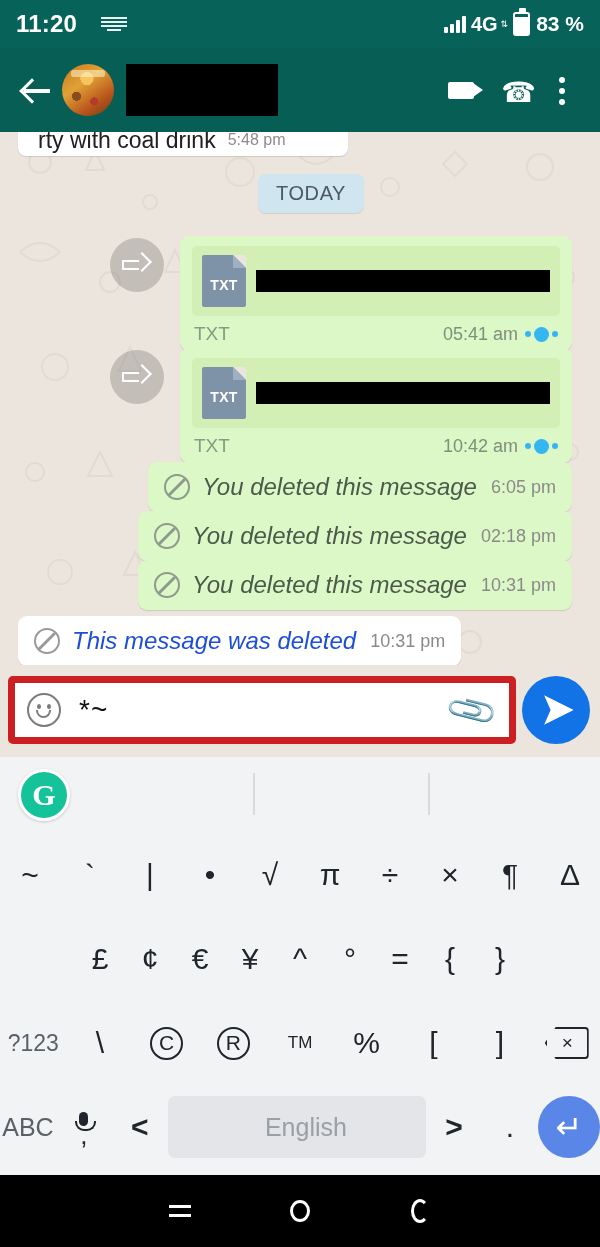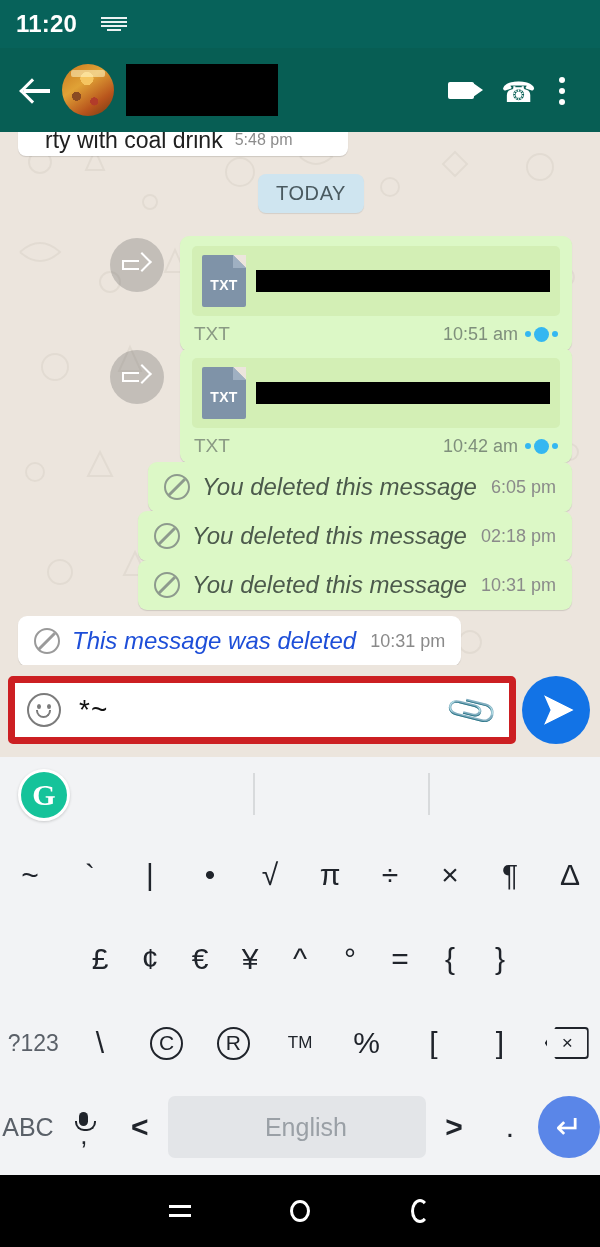--- a/index.html
+++ b/index.html
@@ -68,21 +68,21 @@
   
   .chat{
     position:absolute; top:132px; left:0; width:600px; height:533px;
     background-color:#ECE5DD; overflow:hidden;
   }
   .doodle{ position:absolute; inset:0; opacity:.5; }
 
   .bubble-partial{
     position:absolute; left:18px; top:-8px; width:330px; height:32px;
     background:#fff; border-radius:8px; box-shadow:0 1px 1px rgba(0,0,0,.13);
-    display:flex; align-items:center; padding:0 27px; overflow:hidden;
+    display:flex; align-items:center; padding:0 20px; overflow:hidden;
   }
   .bp-txt{ font-size:23px; color:#202020; white-space:nowrap; }
   .bp-time{ font-size:16px; color:#8c8c8c; margin-left:12px; }
 
   .day-chip{
     position:absolute; left:258px; top:42px;
     background:#CFE5F0; border-radius:8px; padding:8px 18px;
     font-size:20px; color:#4a5a60; letter-spacing:.6px;
     box-shadow:0 1px 1px rgba(0,0,0,.1);
   }
@@ -209,20 +209,32 @@
 
   <div class="statusbar">
     <div class="sb-left">
       <span class="sb-time">11:20</span>
       <span class="kbd-ico">
         <i style="left:0;top:0;width:26px;height:2px"></i>
         <i style="left:0;top:4px;width:26px;height:2px"></i>
         <i style="left:0;top:8px;width:26px;height:2px"></i>
         <i style="left:6px;top:12px;width:14px;height:2px"></i>
       </span>
+    </div>
+    <div class="sb-right">
+      <span class="sig">
+          <b></b>
+          <b></b>
+          <b></b>
+          <b></b>
+        </span>
+      <span class="net">4G</span>
+      <span class="net-ar">⇅</span>
+      <span class="batt"></span>
+      <span class="sb-pct">83 %</span>
     </div>
   </div>
 
   <div class="header">
     <div class="back-ico"></div>
     <div class="avatar"></div>
     <div class="redact-name"></div>
     <div class="hdr-sp"></div>
     <div class="hdr-ico">
       <span class="vid-body"></span>
@@ -304,21 +316,21 @@
     <div class="doc-bubble" style="top:104px;">
       <div class="doc-inner">
         <span class="txt-ico">
           <span class="txt-lbl">TXT</span>
         </span>
         <span class="doc-redact"></span>
       </div>
       <div class="doc-meta">
         <span class="doc-type">TXT</span>
         <span class="doc-sp"></span>
-        <span class="doc-time">10:51 am</span>
+        <span class="doc-time">05:41 am</span>
         <span class="ticks">
             <i class="sm"></i>
             <i class="lg"></i>
             <i class="sm"></i>
           </span>
       </div>
     </div>
 
     <div class="fwd-circle" style="left:110px; top:218px;">
       <span class="fwd-arrow">

